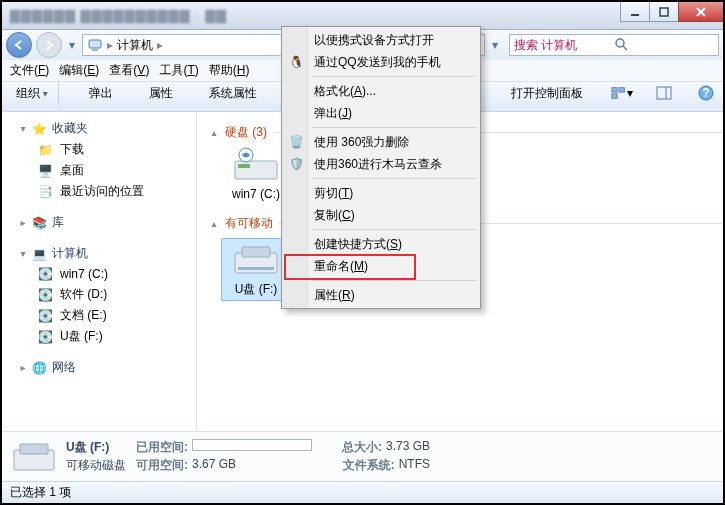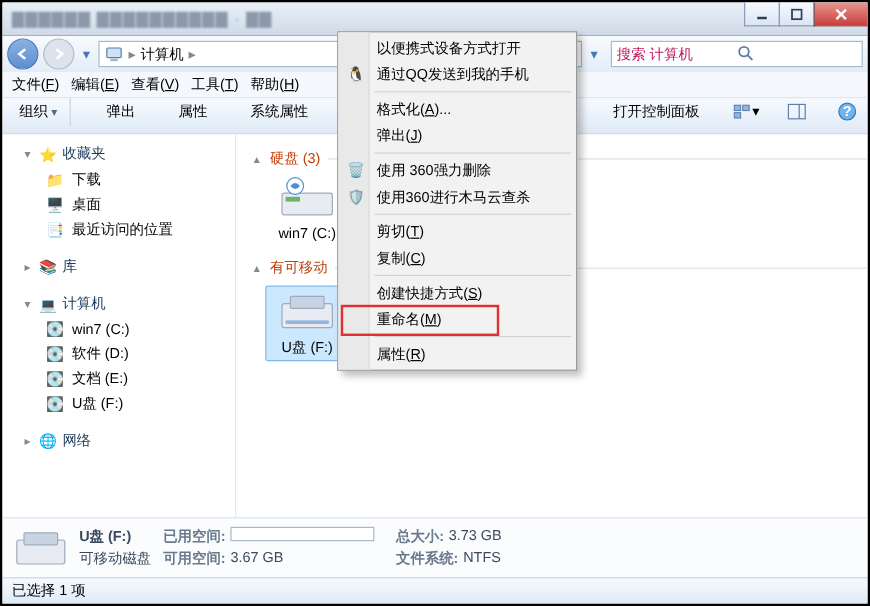--- a/index.html
+++ b/index.html
@@ -276,21 +276,21 @@
     <div class="det-col">
       <div class="det-row">
           <span class="det-lbl">已用空间:</span>
           <span class="bar"><span class="bar-fill"></span></span>
         </div>
       <div class="det-row">
           <span class="det-lbl">可用空间:</span>
           <span>3.67 GB</span>
         </div>
     </div>
-    <div class="det-col" style="margin-left:8px;">
+    <div class="det-col" style="margin-left:20px;align-items:flex-end;">
       <div class="det-row">
           <span class="det-lbl">总大小:</span>
           <span>3.73 GB</span>
         </div>
       <div class="det-row">
           <span class="det-lbl">文件系统:</span>
           <span>NTFS</span>
         </div>
     </div>
   </div>

